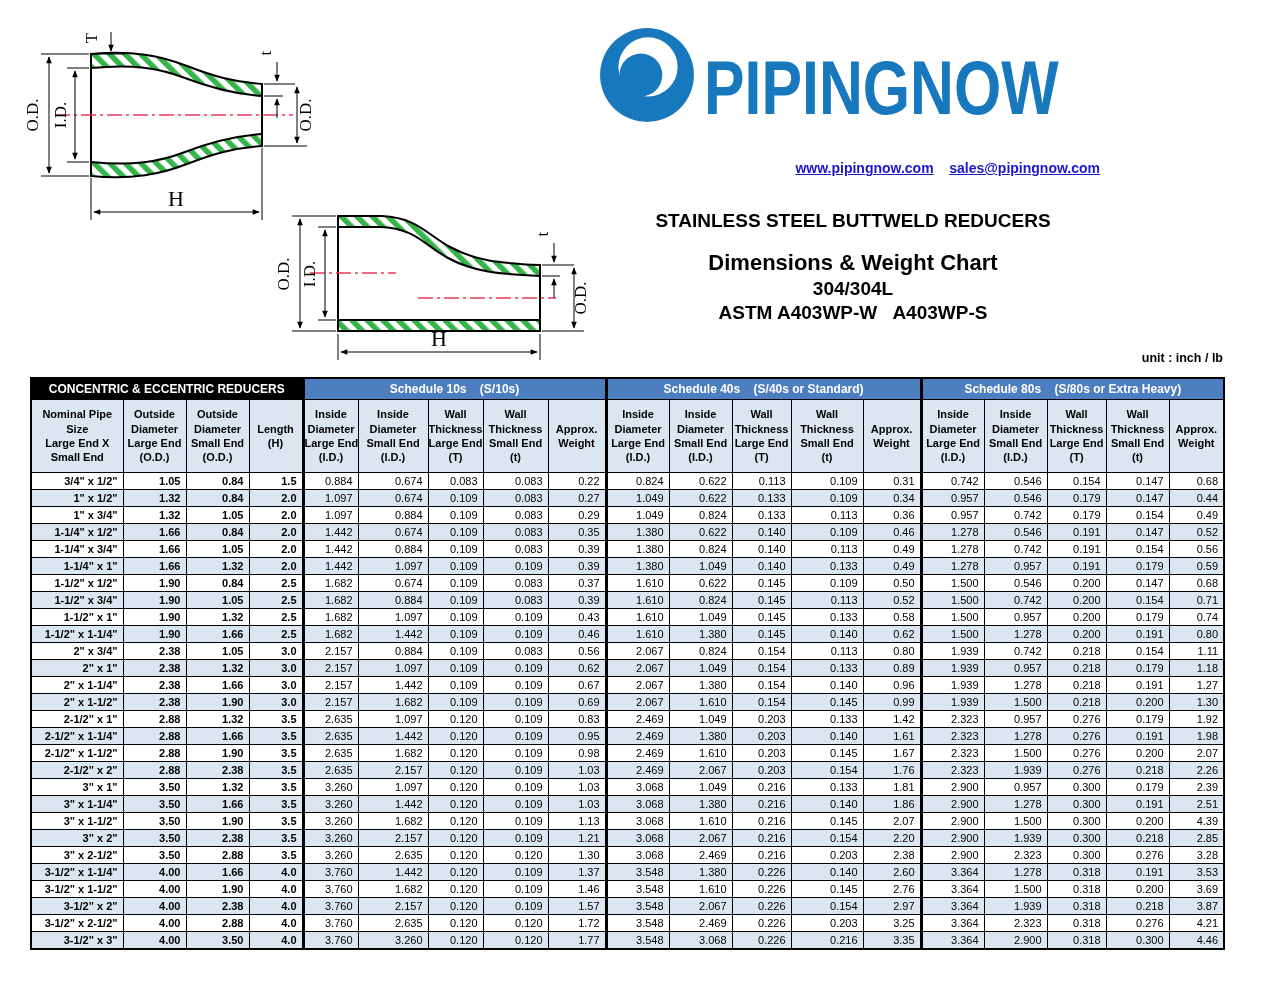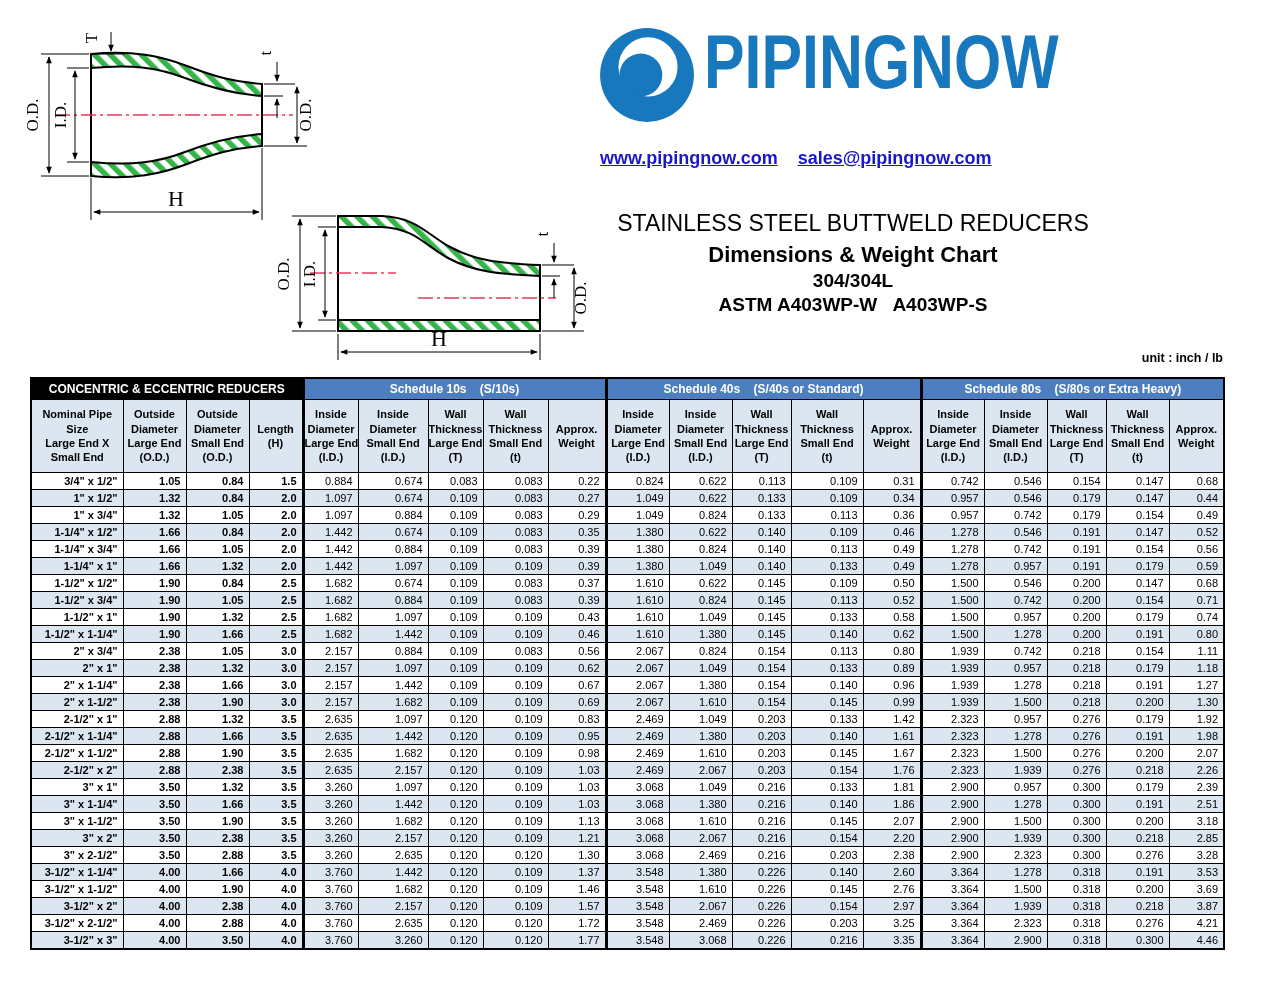--- a/index.html
+++ b/index.html
@@ -1,33 +1,33 @@
 <!DOCTYPE html>
 <html style="--logo-blue: #1878be; --link-blue: #1a16c9; --band-blue: #4d7ebf; --stripe-blue: #dce6f1; --band-black: #000000; --hatch-green: #35b44a; --centerline-red: #e83a5a;"><head>
 <meta charset="utf-8">
 <style>
   html,body { margin:0; padding:0; background:#fff; }
   .page {
     position:relative; width:1280px; height:989px; background:#fff;
     font-family:"Liberation Sans", sans-serif; color:#000; overflow:hidden;
   }
   
-  .logo-row { position:absolute; left:596px; top:24px; display:flex; align-items:flex-start; }
+  .logo-row { position:absolute; left:596px; top:24px; display:flex; align-items:flex-end; }
   .logo-circle { width:102px; height:102px; }
   .logo-text {
     font-weight:bold; font-size:76px; letter-spacing:0px; line-height:1;
     color:var(--logo-blue,#1878be); transform:scaleX(0.80); transform-origin:left center;
     margin-left:6px; white-space:nowrap;
   }
-  .links { position:absolute; left:600px; top:148px; width:500px; text-align:left;
-    font-size:18px; font-weight:bold; color:var(--link-blue,#1a16c9); white-space:pre; }
+  .links { position:absolute; left:600px; top:160px; width:500px; text-align:right;
+    font-size:14px; font-weight:bold; color:var(--link-blue,#1a16c9); white-space:pre; }
   .links a { color:var(--link-blue,#1a16c9); text-decoration:underline; }
   .titleblock { position:absolute; left:588px; top:210px; width:530px; text-align:center; }
-  .t1 { font-size:23px; font-weight:normal; }
-  .t2 { font-size:22px; font-weight:bold; margin-top:5px; }
+  .t1 { font-size:19px; font-weight:bold; }
+  .t2 { font-size:22px; font-weight:bold; margin-top:18px; }
   .t3 { font-size:19px; font-weight:bold; margin-top:2px; white-space:pre; }
   .unit-note { position:absolute; right:57px; top:351px; font-size:12.5px; font-weight:bold; }
   
   .drawing { position:absolute; }
   .dim-line { stroke:#000; stroke-width:1; fill:none; }
   .body-line { stroke:#000; stroke-width:2; fill:none; }
   .wall { fill:url(#hatch); stroke:#000; stroke-width:2; }
   .cl { stroke:var(--centerline-red,#e83a5a); stroke-width:1.6; stroke-dasharray:15 4 3 4; fill:none; }
   .dim-label { font:17px "Liberation Serif", serif; fill:#000; }
   .dim-label-big { font:22px "Liberation Serif", serif; fill:#000; }
@@ -642,21 +642,21 @@
             <td>1.13</td>
             <td class="group-start">3.068</td>
             <td>1.610</td>
             <td>0.216</td>
             <td>0.145</td>
             <td>2.07</td>
             <td class="group-start">2.900</td>
             <td>1.500</td>
             <td>0.300</td>
             <td>0.200</td>
-            <td>3.18</td>
+            <td>4.39</td>
           </tr>
           <tr class="stripe">
             <td class="bold">3" x 2"</td>
             <td class="bold">3.50</td>
             <td class="bold">2.38</td>
             <td class="bold">3.5</td>
             <td class="group-start">3.260</td>
             <td>2.157</td>
             <td>0.120</td>
             <td>0.109</td>

